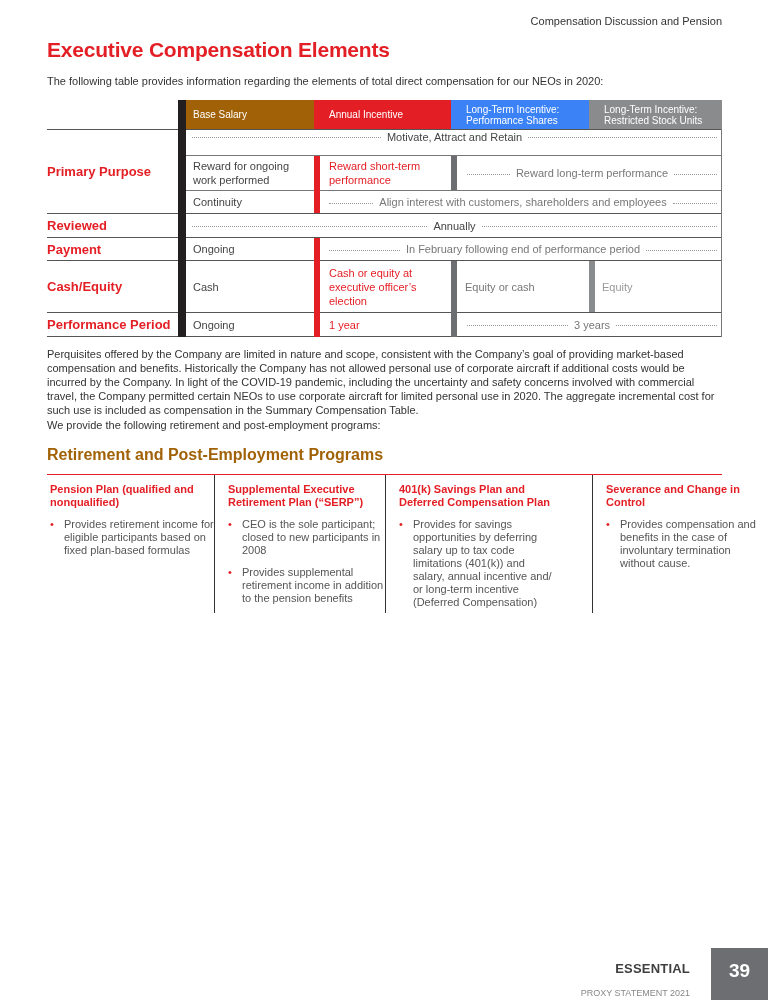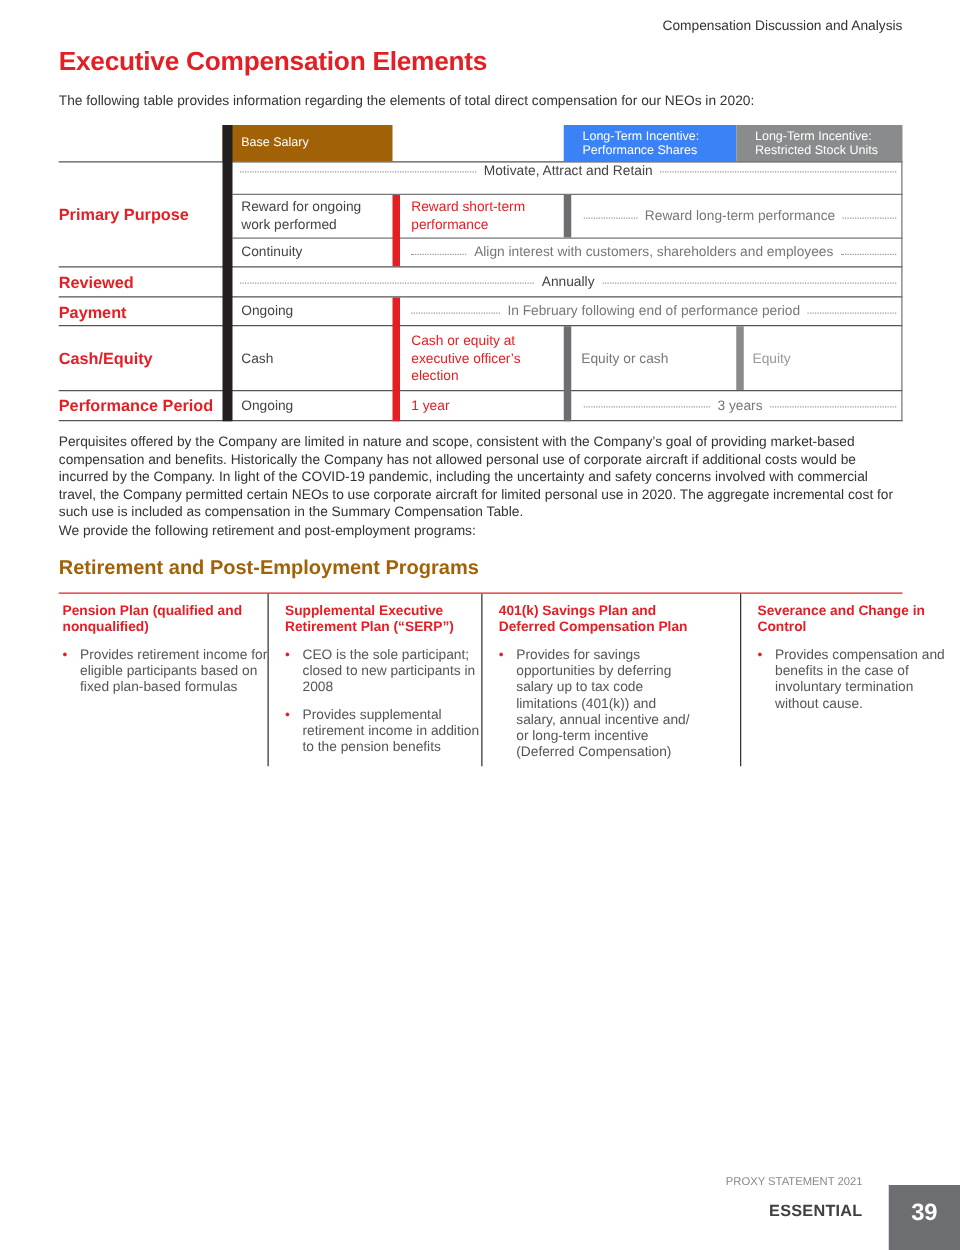--- a/index.html
+++ b/index.html
@@ -40,32 +40,33 @@
   .sub-title { position: absolute; left: 47px; top: 446px; font-size: 16px; color: #a16207; }
   .programs { position: absolute; left: 47px; top: 474px; width: 675px; height: 138px; border-top: 1px solid #e31e24; }
   .prog { position: absolute; top: 0; height: 138px; padding: 8px 0 0 3px; }
   .prog.sep { border-left: 1px solid #333; padding-left: 13px; }
   .prog h4 { font-size: 11px; font-weight: bold; color: #e31e24; line-height: 13px; margin-bottom: 9px; }
   .prog ul { list-style: none; }
   .prog li { font-size: 11px; line-height: 13px; color: #555; padding-left: 14px; position: relative; margin-bottom: 9px; }
   .prog li .bullet { position: absolute; left: 0; top: 0; color: #e31e24; }
 
   .footer-brand { position: absolute; right: 78px; top: 961px; font-size: 13px; font-weight: bold; color: #404040; text-align: right; letter-spacing: 0.2px; }
-  .footer-sub { position: absolute; right: 78px; top: 940px; font-size: 9px; color: #888; text-align: right; }
+  .footer-sub { position: absolute; right: 78px; top: 988px; font-size: 9px; color: #888; text-align: right; }
   .page-box { position: absolute; left: 711px; top: 948px; width: 57px; height: 52px; background: #6d6e71; color: #fff; font-size: 19px; font-weight: bold; display: flex; align-items: flex-start; justify-content: center; padding-top: 12px; text-align: right; }
 </style>
 </head>
 <body>
 
-<div class="running-head">Compensation Discussion and Analysis</div>
+<div class="running-head">Compensation Discussion and Pension</div>
 <h1 class="title">Executive Compensation Elements</h1>
 <p class="intro">The following table provides information regarding the elements of total direct compensation for our NEOs in 2020:</p>
 
 <div class="tbl">
   <div class="hdr base">Base Salary</div>
+  <div class="hdr annual">Annual Incentive</div>
   <div class="hdr lti-ps">
       <span style="width:110px;">Long-Term Incentive: Performance Shares</span>
     </div>
   <div class="hdr lti-rsu">
       <span style="width:110px;">Long-Term Incentive: Restricted Stock Units</span>
     </div>
 
   <div class="hline full" style="top:29px;"></div>
   <div class="hline data" style="top:55px;"></div>
   <div class="hline data" style="top:90px;"></div>

